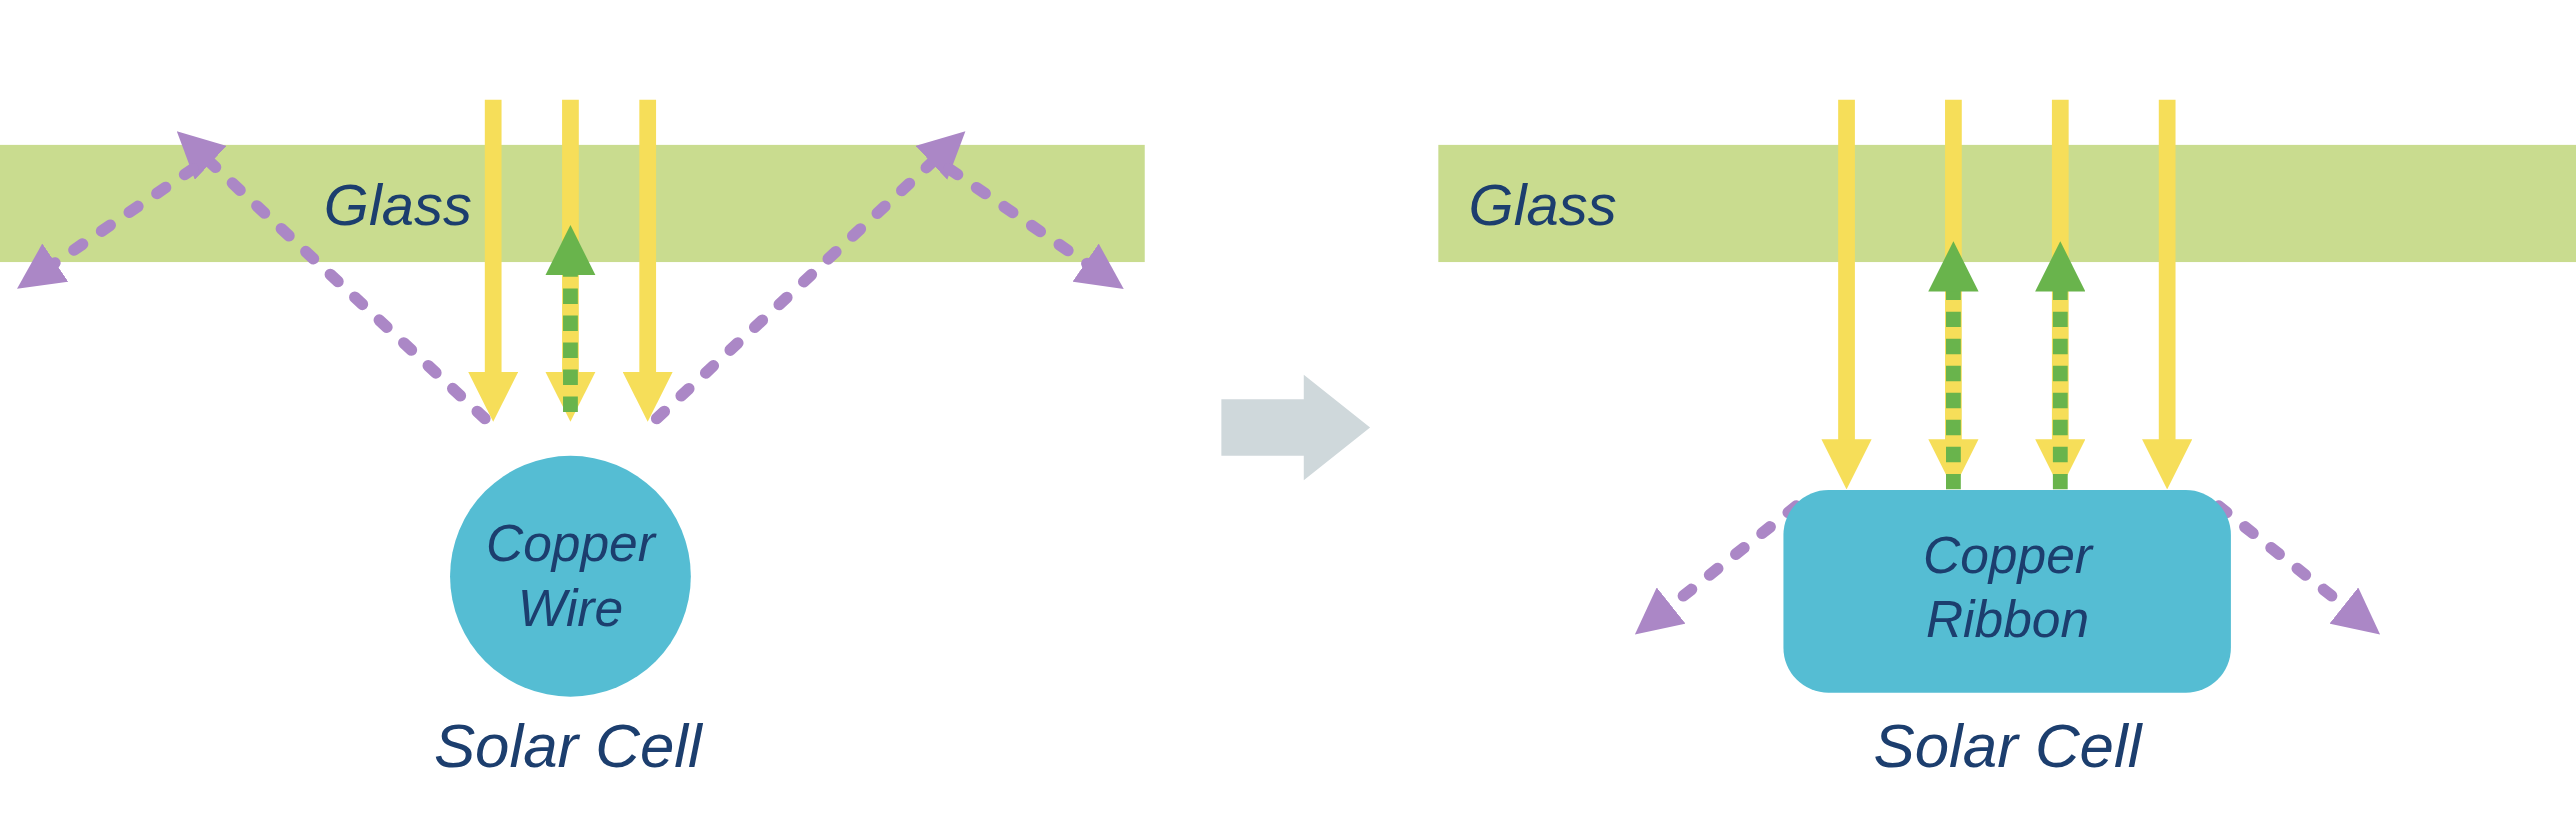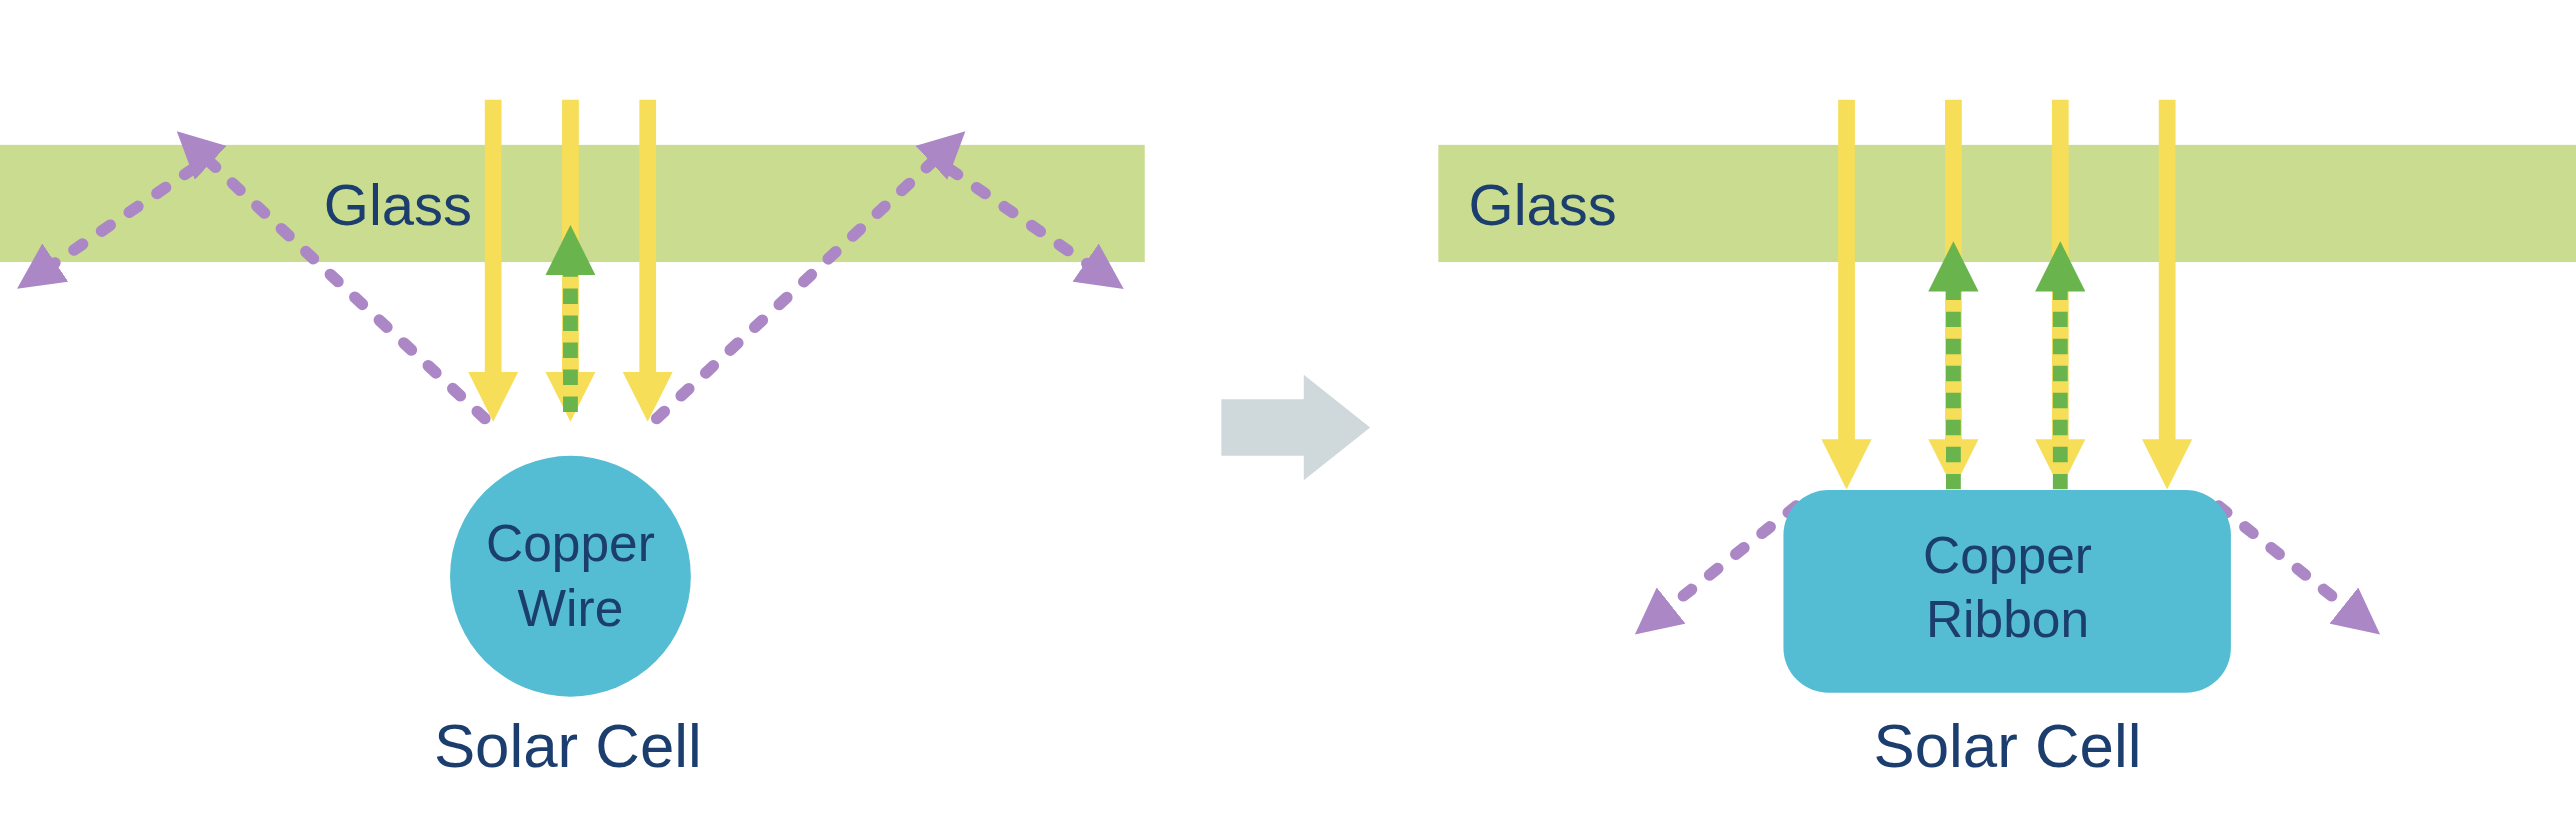--- a/index.html
+++ b/index.html
@@ -6,20 +6,21 @@
     margin: 0;
     padding: 0;
     background: #ffffff;
   }
   .stage {
     position: relative;
     width: 2576px;
     height: 819px;
     background: #ffffff;
     overflow: hidden;
+    font-style: italic;
   }
   svg { display: block; }
   text {
     font-family: "Liberation Sans", sans-serif;
     font-weight: 500;
   }
   .glass-label   { font-size: 90px; }
   .shape-label   { font-size: 80px; text-anchor: middle; }
   .caption-label { font-size: 96px; text-anchor: middle; }
 </style>

